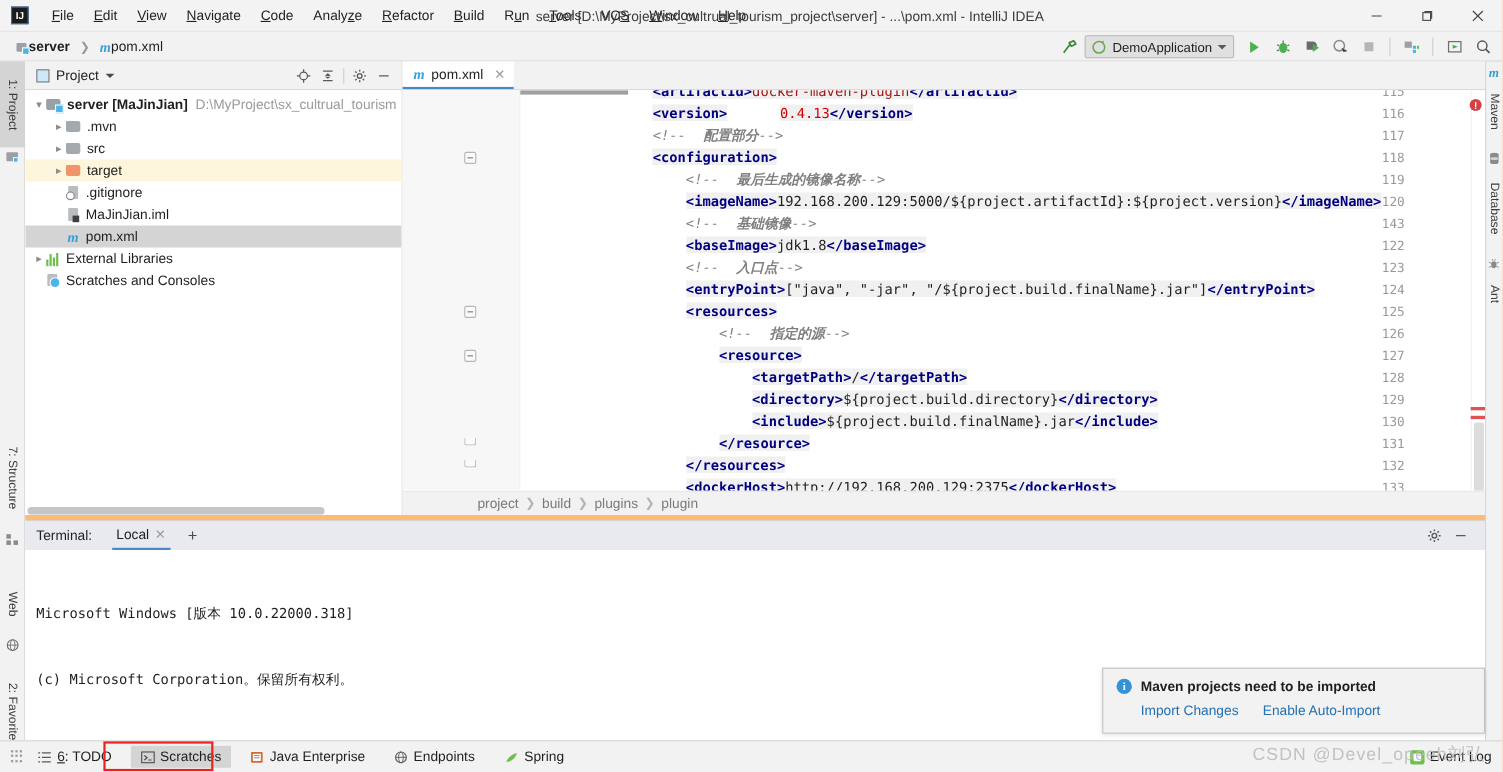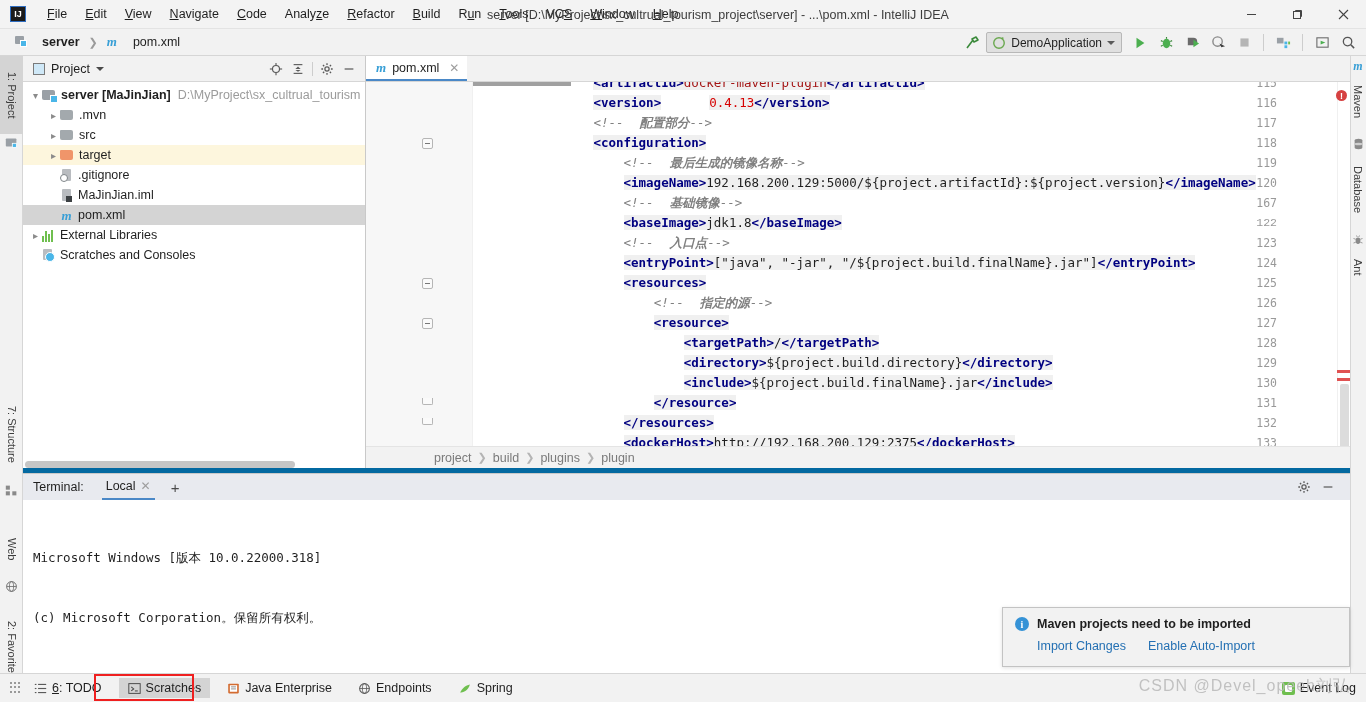--- a/index.html
+++ b/index.html
@@ -5,21 +5,21 @@
   * { box-sizing: border-box; margin: 0; padding: 0; }
   html, body {
     width: 1366px; height: 702px;
     overflow: hidden;
     font-family: "Liberation Sans", sans-serif;
     font-size: 12px;
     background: #f2f2f2;
     color: #1f1f1f;
     -webkit-font-smoothing: antialiased;
   }
-  .app { position: relative; width: 1366px; height: 702px; background:#0369a1; }
+  .app { position: relative; width: 1366px; height: 702px; background:#fdba74; }
 
   
   .titlebar {
     position:absolute; left:0; top:0; width:1366px; height:29px;
     background:#f3f3f3; display:flex; align-items:center;
     border-bottom:1px solid #e3e3e3;
   }
   .ij-logo {
     width:16px;height:16px;margin-left:10px;margin-right:12px;
     background:#1b1b1b; color:#fff; font-size:9px; font-weight:bold;
@@ -46,21 +46,21 @@
   }
 
   
   .navbar {
     position:absolute; left:0; top:29px; width:1366px; height:27px;
     background:#f2f2f2; display:flex; align-items:center;
     border-bottom:1px solid #d6d6d6;
   }
   .crumbs { display:flex; align-items:center; margin-left:12px; gap:4px; font-size:12.5px; }
   .crumb-sep { color:#9a9a9a; margin:0 2px; font-size:11px; }
-  .crumb { display:flex; align-items:flex-start; gap:16px; padding:1px 3px; }
+  .crumb { display:flex; align-items:flex-end; gap:0; padding:1px 3px; }
   .crumb.bold { font-weight:bold; }
   .icon-module {
     width:11px;height:11px;position:relative;display:inline-block;
   }
   .icon-module::before{
     content:"";position:absolute;left:0;top:1px;width:9px;height:8px;
     background:#9aa0a6;border-radius:1px;
   }
   .icon-module::after{
     content:"";position:absolute;left:5px;top:5px;width:5px;height:5px;
@@ -650,22 +650,22 @@
       <div class="vscroll-h"></div>
 
       <div id="gutter-lines">
           <div class="lnum" style="top: -6px;">115</div>
           <div class="lnum" style="top: 14px;">116</div>
           <div class="lnum" style="top: 34px;">117</div>
           <div class="lnum" style="top: 54px;">118</div>
           <div class="fold" style="top: 56px;"></div>
           <div class="lnum" style="top: 74px;">119</div>
           <div class="lnum" style="top: 94px;">120</div>
-          <div class="lnum" style="top: 114px;">167</div>
-          <div class="lnum" style="top: 134px; font-family: Liberation Mono, monospace;">122</div>
+          <div class="lnum" style="top: 114px;">143</div>
+          <div class="lnum" style="top: 134px;">122</div>
           <div class="lnum" style="top: 154px;">123</div>
           <div class="lnum" style="top: 174px;">124</div>
           <div class="lnum" style="top: 194px;">125</div>
           <div class="fold" style="top: 196px;"></div>
           <div class="lnum" style="top: 214px;">126</div>
           <div class="lnum" style="top: 234px;">127</div>
           <div class="fold" style="top: 236px;"></div>
           <div class="lnum" style="top: 254px;">128</div>
           <div class="lnum" style="top: 274px;">129</div>
           <div class="lnum" style="top: 294px;">130</div>

